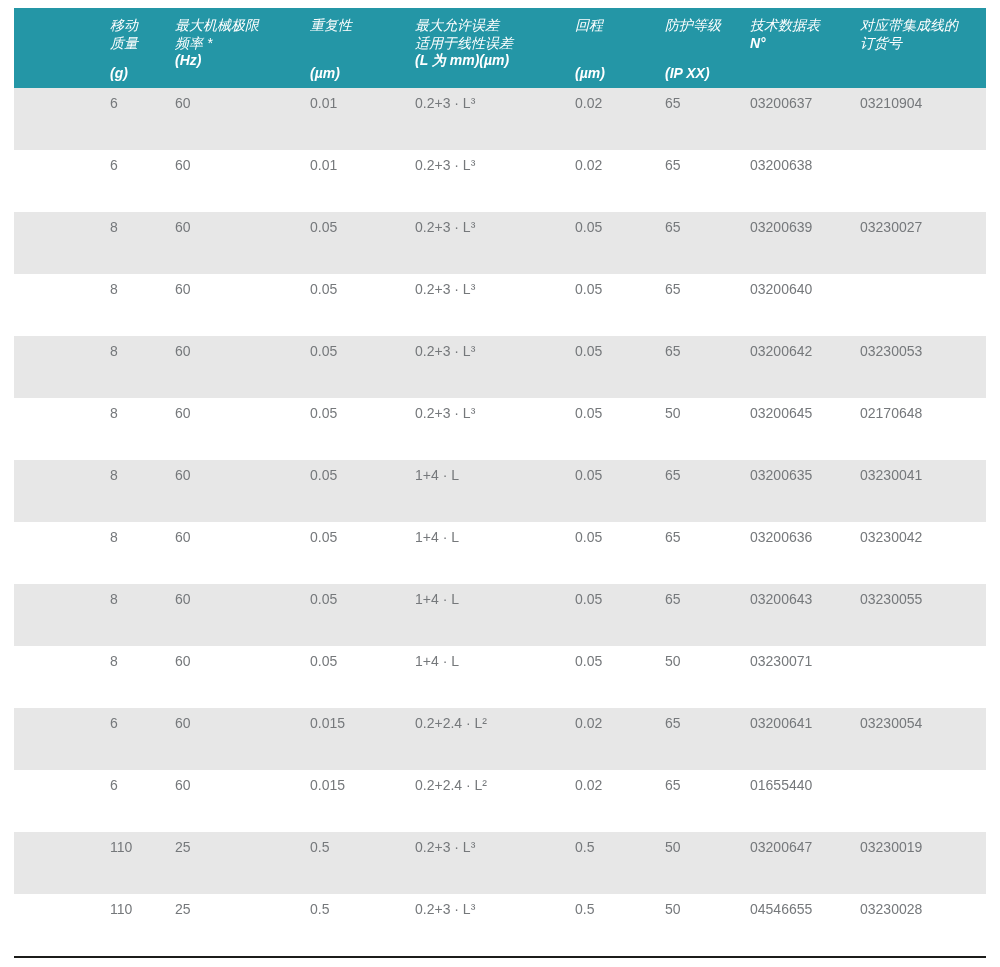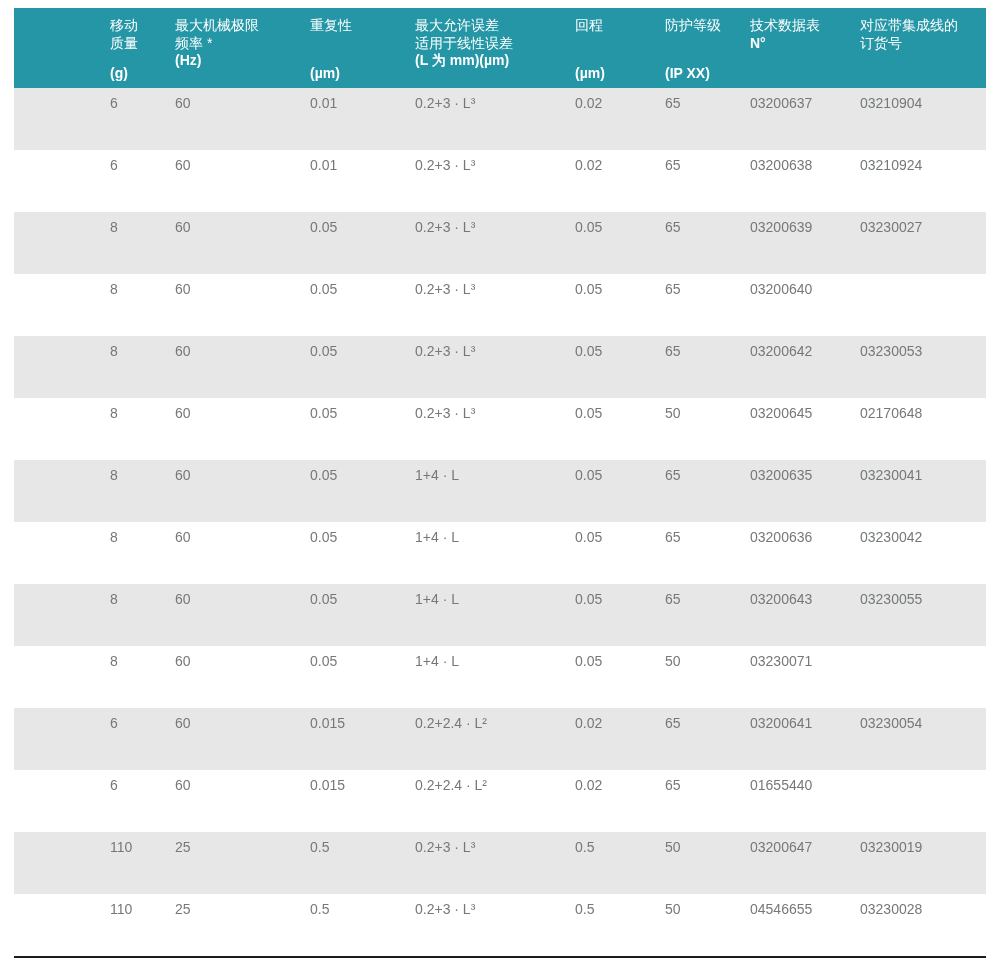--- a/index.html
+++ b/index.html
@@ -29,20 +29,21 @@
   }
   .hcell {
     box-sizing: border-box;
     display: flex;
     flex-direction: column;
     justify-content: space-between;
     padding: 9px 6px 6px 0;
     font-size: 14px;
     line-height: 17.5px;
     overflow: hidden;
+    font-style: italic;
   }
   .htitle span { display: block; white-space: nowrap; }
   .lat { font-weight: 700; letter-spacing: 0; }
   .hunit { white-space: nowrap; }
   
   .row {
     display: grid;
     grid-template-columns: 96px 65px 135px 105px 160px 90px 85px 110px 126px;
     height: 62px;
     background: var(--row-bg, #ffffff);
@@ -138,21 +139,20 @@
         </div>
         <div class="row">
           <div class="cell"></div>
           <div class="cell">6</div>
           <div class="cell">60</div>
           <div class="cell">0.01</div>
           <div class="cell">0.2+3 · L³</div>
           <div class="cell">0.02</div>
           <div class="cell">65</div>
           <div class="cell">03200638</div>
-          <div class="cell">03210924</div>
         </div>
         <div class="row alt">
           <div class="cell"></div>
           <div class="cell">8</div>
           <div class="cell">60</div>
           <div class="cell">0.05</div>
           <div class="cell">0.2+3 · L³</div>
           <div class="cell">0.05</div>
           <div class="cell">65</div>
           <div class="cell">03200639</div>

